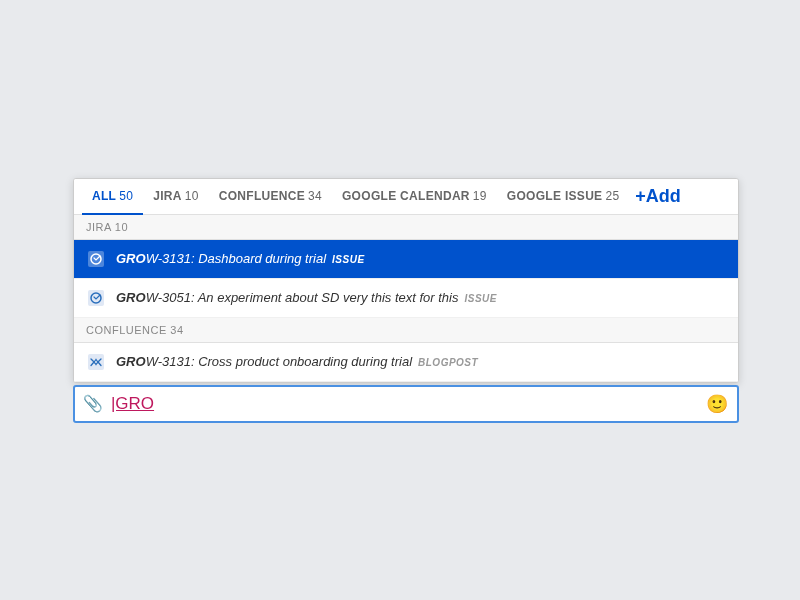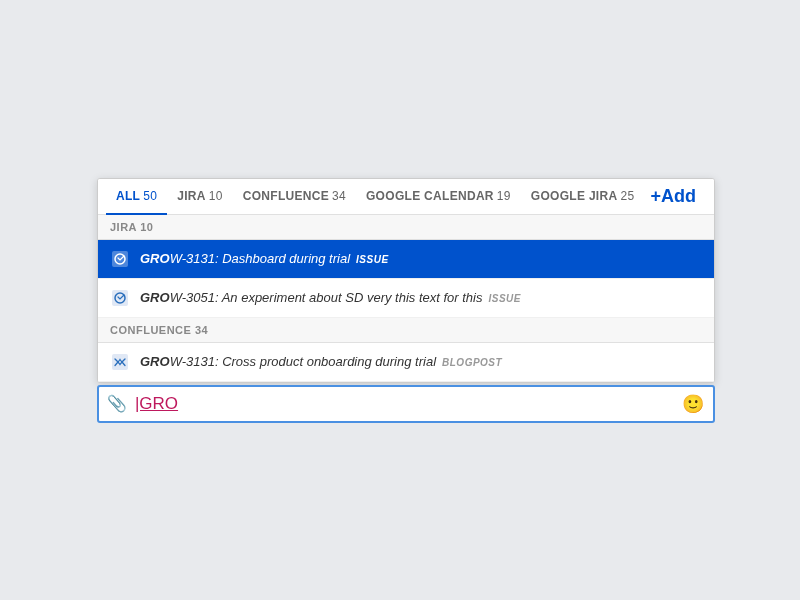--- a/index.html
+++ b/index.html
@@ -10,21 +10,21 @@
       font-size: 13px;
       display: flex;
       justify-content: center;
       align-items: center;
       width: 800px;
       height: 600px;
     }
 
     .container {
       position: relative;
-      width: 618px;
+      width: 666px;
       margin-left: 12px;
     }
 
     
     .dropdown {
       background: #fff;
       border: 1px solid #ccc;
       border-radius: 3px;
       box-shadow: 0 2px 8px rgba(0,0,0,0.15);
       overflow: hidden;
@@ -70,21 +70,21 @@
       font-weight: 600;
       font-size: 18px;
       padding: 0 6px;
       cursor: pointer;
     }
 
     
     .section-header {
       padding: 6px 12px;
       font-size: 11px;
-      font-weight: 700;
+      font-weight: 400;
       color: #888;
       background: #f7f7f7;
       text-transform: uppercase;
       letter-spacing: 0.5px;
       border-bottom: 1px solid #e0e0e0;
     }
 
     
     .result-item {
       display: flex;
@@ -204,21 +204,21 @@
       </div>
       <div class="tab">
         <span>CONFLUENCE</span>
         <span class="count">34</span>
       </div>
       <div class="tab">
         <span>GOOGLE CALENDAR</span>
         <span class="count">19</span>
       </div>
       <div class="tab">
-        <span>GOOGLE JIRA</span>
+        <span>GOOGLE ISSUE</span>
         <span class="count">25</span>
       </div>
       <div class="tab-add">+Add</div>
     </div>
 
     <div class="results-area">
 
       <div class="section-header">
         <span>JIRA</span>
         <span>10</span>

